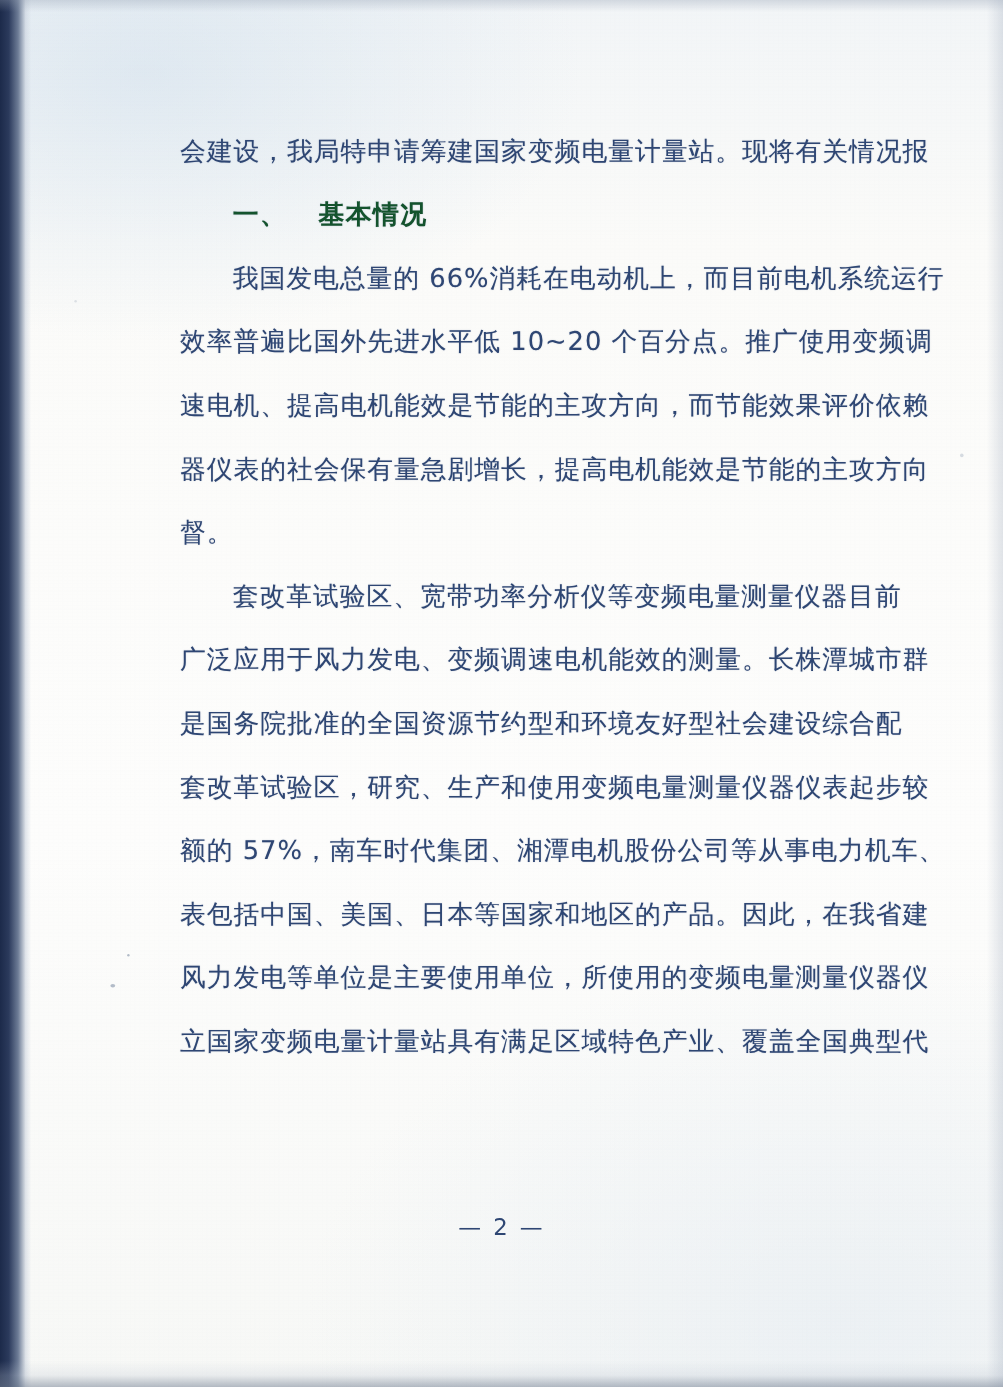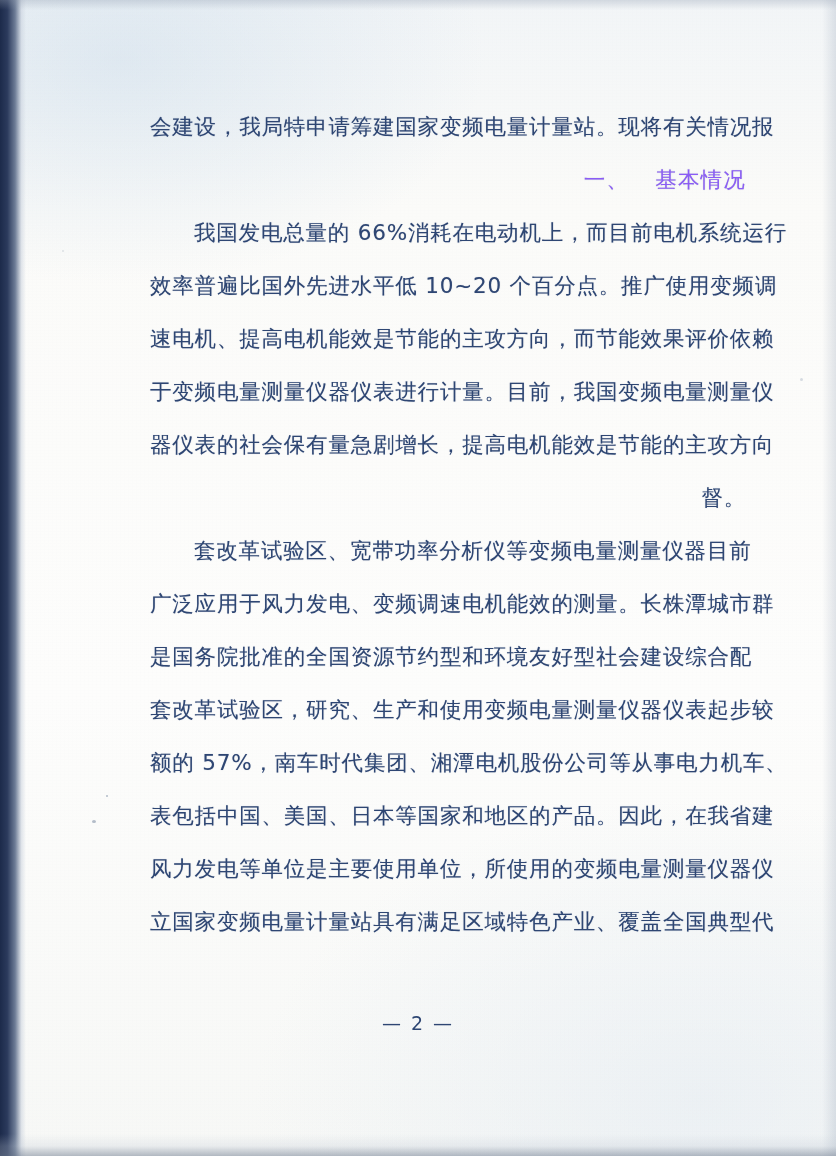--- a/index.html
+++ b/index.html
@@ -66,37 +66,36 @@
     width: 14px;
     height: 1156px;
     background: linear-gradient(270deg, rgba(170,180,196,0.35) 0%, rgba(255,255,255,0) 100%);
   }
 
   .content {
     position: absolute;
     left: 150px;
     top: 100px;
     width: 596px;
-    text-align: right;
   }
 
   .doc-line {
     font-family: "DejaVu Sans", sans-serif;
     color: #2e4673;
     font-size: 21.5px;
     line-height: 53px;
     letter-spacing: 0.8px;
     white-space: pre;
     font-weight: 500;
     text-shadow: 0 0 1px rgba(46,70,115,0.35);
   }
   .doc-line.indent-1 { text-indent: 44px; }
   .heading-line {
-    font-weight: 400;
-    color: #8b5cf6;
+    font-weight: 700;
+    color: #14532d;
     letter-spacing: 1.2px;
     text-indent: 44px;
   }
   .heading-line .gap { display:inline-block; width: 26px; }
 
   .para { margin: 0; }
   .para + .para { margin-top: 0; }
 
   .page-number {
     position: absolute;
@@ -144,21 +143,20 @@
     </div>
 
     <div class="para">
       <div class="doc-line heading-line"><span>一、</span><span class="gap"></span><span>基本情况</span></div>
     </div>
 
     <div class="para">
       <div class="doc-line indent-1">我国发电总量的 66%消耗在电动机上，而目前电机系统运行</div>
       <div class="doc-line">效率普遍比国外先进水平低 10~20 个百分点。推广使用变频调</div>
       <div class="doc-line">速电机、提高电机能效是节能的主攻方向，而节能效果评价依赖</div>
-      <div class="doc-line">于变频电量测量仪器仪表进行计量。目前，我国变频电量测量仪</div>
       <div class="doc-line">器仪表的社会保有量急剧增长，提高电机能效是节能的主攻方向</div>
       <div class="doc-line">督。</div>
     </div>
 
     <div class="para">
       <div class="doc-line indent-1">套改革试验区、宽带功率分析仪等变频电量测量仪器目前</div>
       <div class="doc-line">广泛应用于风力发电、变频调速电机能效的测量。长株潭城市群</div>
       <div class="doc-line">是国务院批准的全国资源节约型和环境友好型社会建设综合配</div>
       <div class="doc-line">套改革试验区，研究、生产和使用变频电量测量仪器仪表起步较</div>
       <div class="doc-line">额的 57%，南车时代集团、湘潭电机股份公司等从事电力机车、</div>

